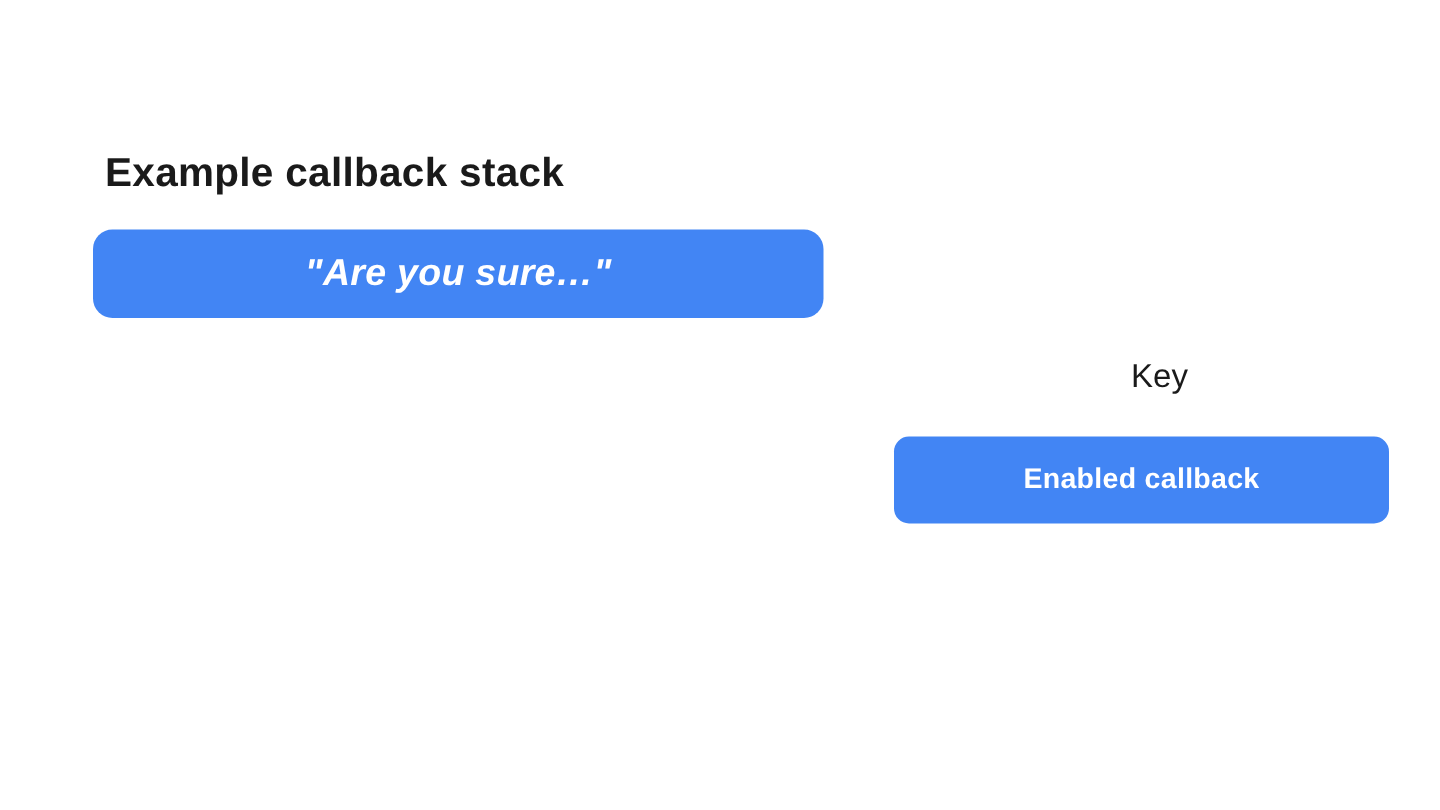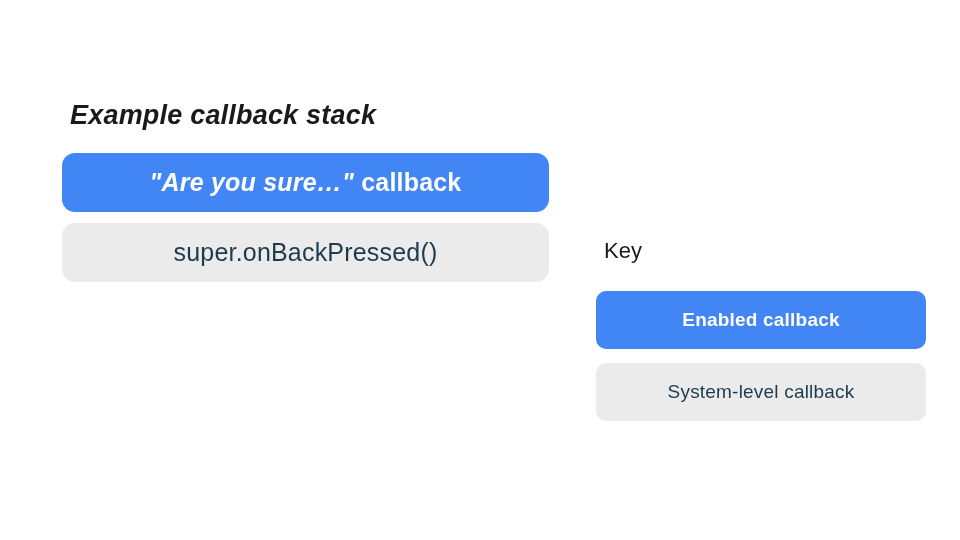--- a/index.html
+++ b/index.html
@@ -20,21 +20,20 @@
   }
   .stack-title {
     position: absolute;
     left: 70px;
     top: 100px;
     margin: 0;
     font-size: 27px;
     font-weight: 600;
     letter-spacing: 0.2px;
     color: var(--heading-text, #1a1a1a);
-    font-style: italic;
   }
   .stack {
     position: absolute;
     left: 62px;
     top: 153px;
     width: 487px;
   }
   .stack .card {
     height: 59px;
     margin-bottom: 11px;
@@ -46,24 +45,25 @@
     letter-spacing: 0.2px;
     white-space: pre;
   }
   .key {
     position: absolute;
     left: 596px;
     top: 238px;
     width: 330px;
   }
   .key-title {
-    margin: 0 0 27px 8px;
+    margin: 0 0 27px 24px;
     font-size: 22px;
     font-weight: 500;
     color: var(--heading-text, #1a1a1a);
+    text-align: center;
   }
   .key .card {
     height: 58px;
     margin-bottom: 14px;
     border-radius: 10px;
     display: flex;
     align-items: center;
     justify-content: center;
     font-size: 19px;
     letter-spacing: 0.2px;
@@ -89,23 +89,21 @@
   }
 </style>
 </head>
 <body>
 
 <div class="diagram">
 
   <h1 class="stack-title">Example callback stack</h1>
 
   <div class="stack">
-    <div class="card enabled"><span class="italic">"Are you sure…"</span><span> callback</span></div>
-    <div class="card system">super.onBackPressed()</div>
+    <div class="card enabled"><span class="italic">"Are you sure…"</span></div>
   </div>
 
   <div class="key">
     <h2 class="key-title">Key</h2>
     <div class="card enabled">Enabled callback</div>
-    <div class="card system">System-level callback</div>
   </div>
 
 </div>
 
 </body></html>

